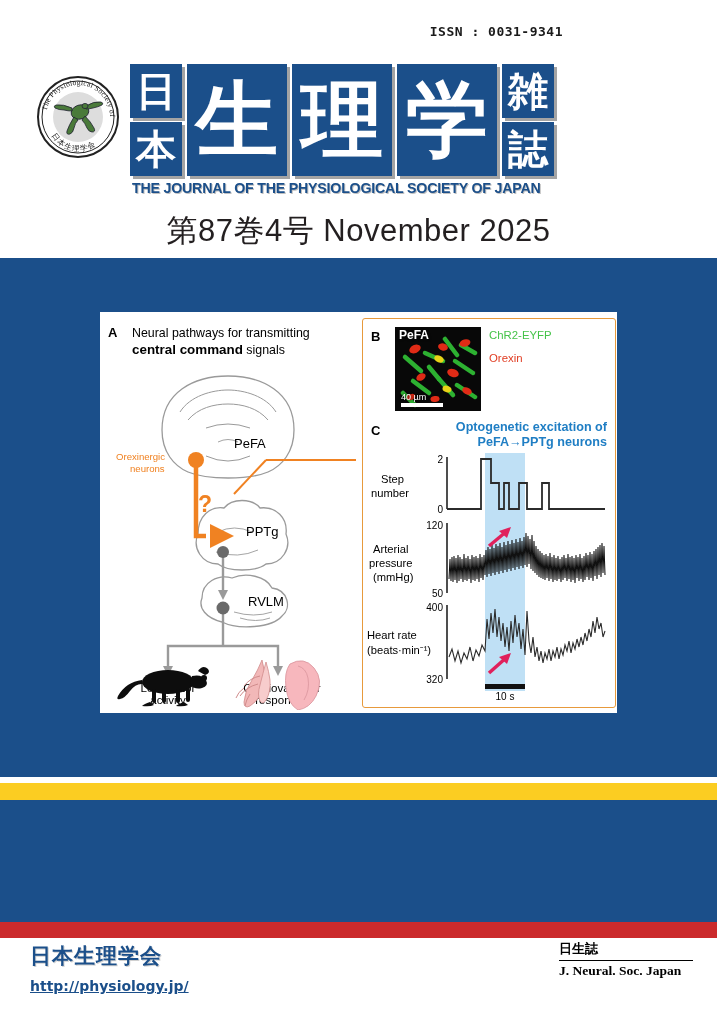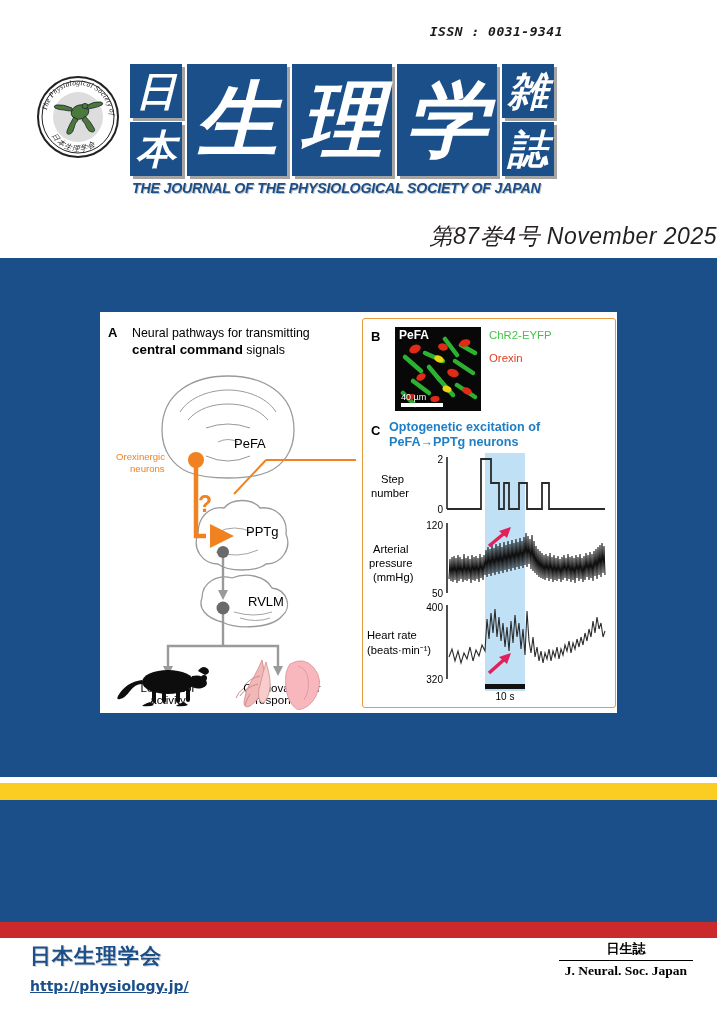--- a/index.html
+++ b/index.html
@@ -1,20 +1,20 @@
 <!DOCTYPE html>
 <html><head>
 <meta charset="utf-8">
 <style>
   html,body{margin:0;padding:0;background:#fff;}
   body{width:717px;height:1012px;position:relative;overflow:hidden;
        font-family:"Liberation Sans","DejaVu Sans",sans-serif;}
 
   
-  #masthead{position:absolute;left:0;top:0;width:585px;height:258px;background:#ffffff;font-style:italic;}
+  #masthead{position:absolute;left:0;top:0;width:585px;height:258px;background:#ffffff;}
 
   #issn{position:absolute;right:22px;top:24px;font-size:13px;font-weight:bold;
         letter-spacing:.5px;color:#1a1a1a;font-family:"DejaVu Sans Mono",monospace;}
 
   
   #seal{position:absolute;left:28px;top:66px;width:100px;height:102px;}
   #seal svg{display:block;}
 
   
   #title-jp{position:absolute;left:130px;top:64px;width:460px;height:112px;
@@ -24,39 +24,39 @@
         font-family:"DejaVu Sans","Liberation Sans",sans-serif;font-weight:bold;}
   .kbox.big{width:100px;font-size:82px;line-height:1;}
   .kstack{display:flex;flex-direction:column;gap:4px;}
   .kbox.small{width:52px;height:54px;font-size:40px;line-height:1;}
 
   #title-en{position:absolute;left:132px;top:180px;width:456px;
             color:#1b4f8a;font-weight:bold;font-size:14.2px;letter-spacing:-0.2px;
             font-family:"Liberation Sans",sans-serif;
             text-shadow:1px 1px 0 rgba(150,150,150,.6);}
 
-  #volline{position:absolute;left:0;top:210px;width:717px;text-align:right;
-           font-size:23px;color:#231f20;font-family:"Liberation Sans",sans-serif;
-           letter-spacing:.5px;margin-top:11px;}
+  #volline{position:absolute;left:0;top:210px;width:717px;text-align:center;
+           font-size:31px;color:#231f20;font-family:"Liberation Sans",sans-serif;
+           letter-spacing:.5px;}
 
   
   #band-blue-1{position:absolute;left:0;top:258px;width:717px;height:519px;background:#1b4f8a;}
   #band-white-1{position:absolute;left:0;top:777px;width:717px;height:6px;background:#ffffff;}
   #band-yellow{position:absolute;left:0;top:783px;width:717px;height:17px;background:#fbcd22;}
   #band-blue-2{position:absolute;left:0;top:800px;width:717px;height:122px;background:#1b4f8a;}
   #band-red{position:absolute;left:0;top:922px;width:717px;height:16px;background:#cb2a2c;}
   #band-white-2{position:absolute;left:0;top:938px;width:717px;height:74px;background:#ffffff;}
 
   
   #footer-soc{position:absolute;left:30px;top:942px;color:#1b4f8a;font-weight:bold;}
   #footer-soc .jp{font-size:21px;letter-spacing:1px;font-family:"DejaVu Sans",sans-serif;
                   text-shadow:1px 1px 0 rgba(120,120,120,.35);}
   #footer-soc .url{font-size:14px;margin-top:8px;font-family:"DejaVu Sans",sans-serif;text-decoration:underline;}
 
-  #footer-abbr{position:absolute;right:24px;top:940px;text-align:center;color:#000;
+  #footer-abbr{position:absolute;right:24px;top:940px;color:#000;
                font-family:"Liberation Serif","DejaVu Serif",serif;}
   #footer-abbr .jp{font-size:13px;font-weight:bold;font-family:"DejaVu Serif",serif;}
   #footer-abbr .rule{border-top:1.3px solid #000;margin:2px 0 2px;width:134px;}
   #footer-abbr .en{font-size:13.5px;font-weight:bold;}
 
   
   #figure{position:absolute;left:100px;top:312px;width:517px;height:401px;
           background:#ffffff;}
   .panel-letter{position:absolute;font-weight:bold;font-size:13px;color:#000;}
 
@@ -75,21 +75,21 @@
          overflow:hidden;}
   #micro-label{position:absolute;left:4px;top:1px;color:#fff;font-weight:bold;font-size:12px;
                z-index:3;text-shadow:0 0 3px #000;}
   #scalebar{position:absolute;left:6px;bottom:4px;width:42px;height:4px;background:#fff;z-index:3;}
   #scalebar-txt{position:absolute;left:6px;bottom:9px;color:#fff;font-size:9px;z-index:3;
                 text-shadow:0 0 3px #000;}
   #legend-g{position:absolute;left:126px;top:10px;color:#46c34a;font-size:11.4px;font-weight:400;}
   #legend-r{position:absolute;left:126px;top:25px;color:#e03c22;font-size:11.4px;font-weight:500;margin-top:8px;}
 
   #panelC-letter{left:8px;top:104px;}
-  #panelC-title{position:absolute;left:26px;top:101px;width:218px;text-align:left;
+  #panelC-title{position:absolute;left:26px;top:101px;width:218px;text-align:right;
                 color:#1f7ec4;font-weight:bold;font-size:12.6px;line-height:1.2;}
   #traces{position:absolute;left:4px;top:132px;width:244px;height:250px;}
 
   .ylab{font-size:11.2px;fill:#000;font-family:"Liberation Sans",sans-serif;}
   .tick{font-size:10px;fill:#000;font-family:"Liberation Sans",sans-serif;}
   .nodelab{font-size:13px;fill:#000;font-family:"Liberation Sans",sans-serif;}
   .orlab{font-size:9.6px;fill:#f08222;font-family:"Liberation Sans",sans-serif;}
   .outlab{font-size:11.6px;fill:#000;font-family:"Liberation Sans",sans-serif;}
 </style>
 </head>

